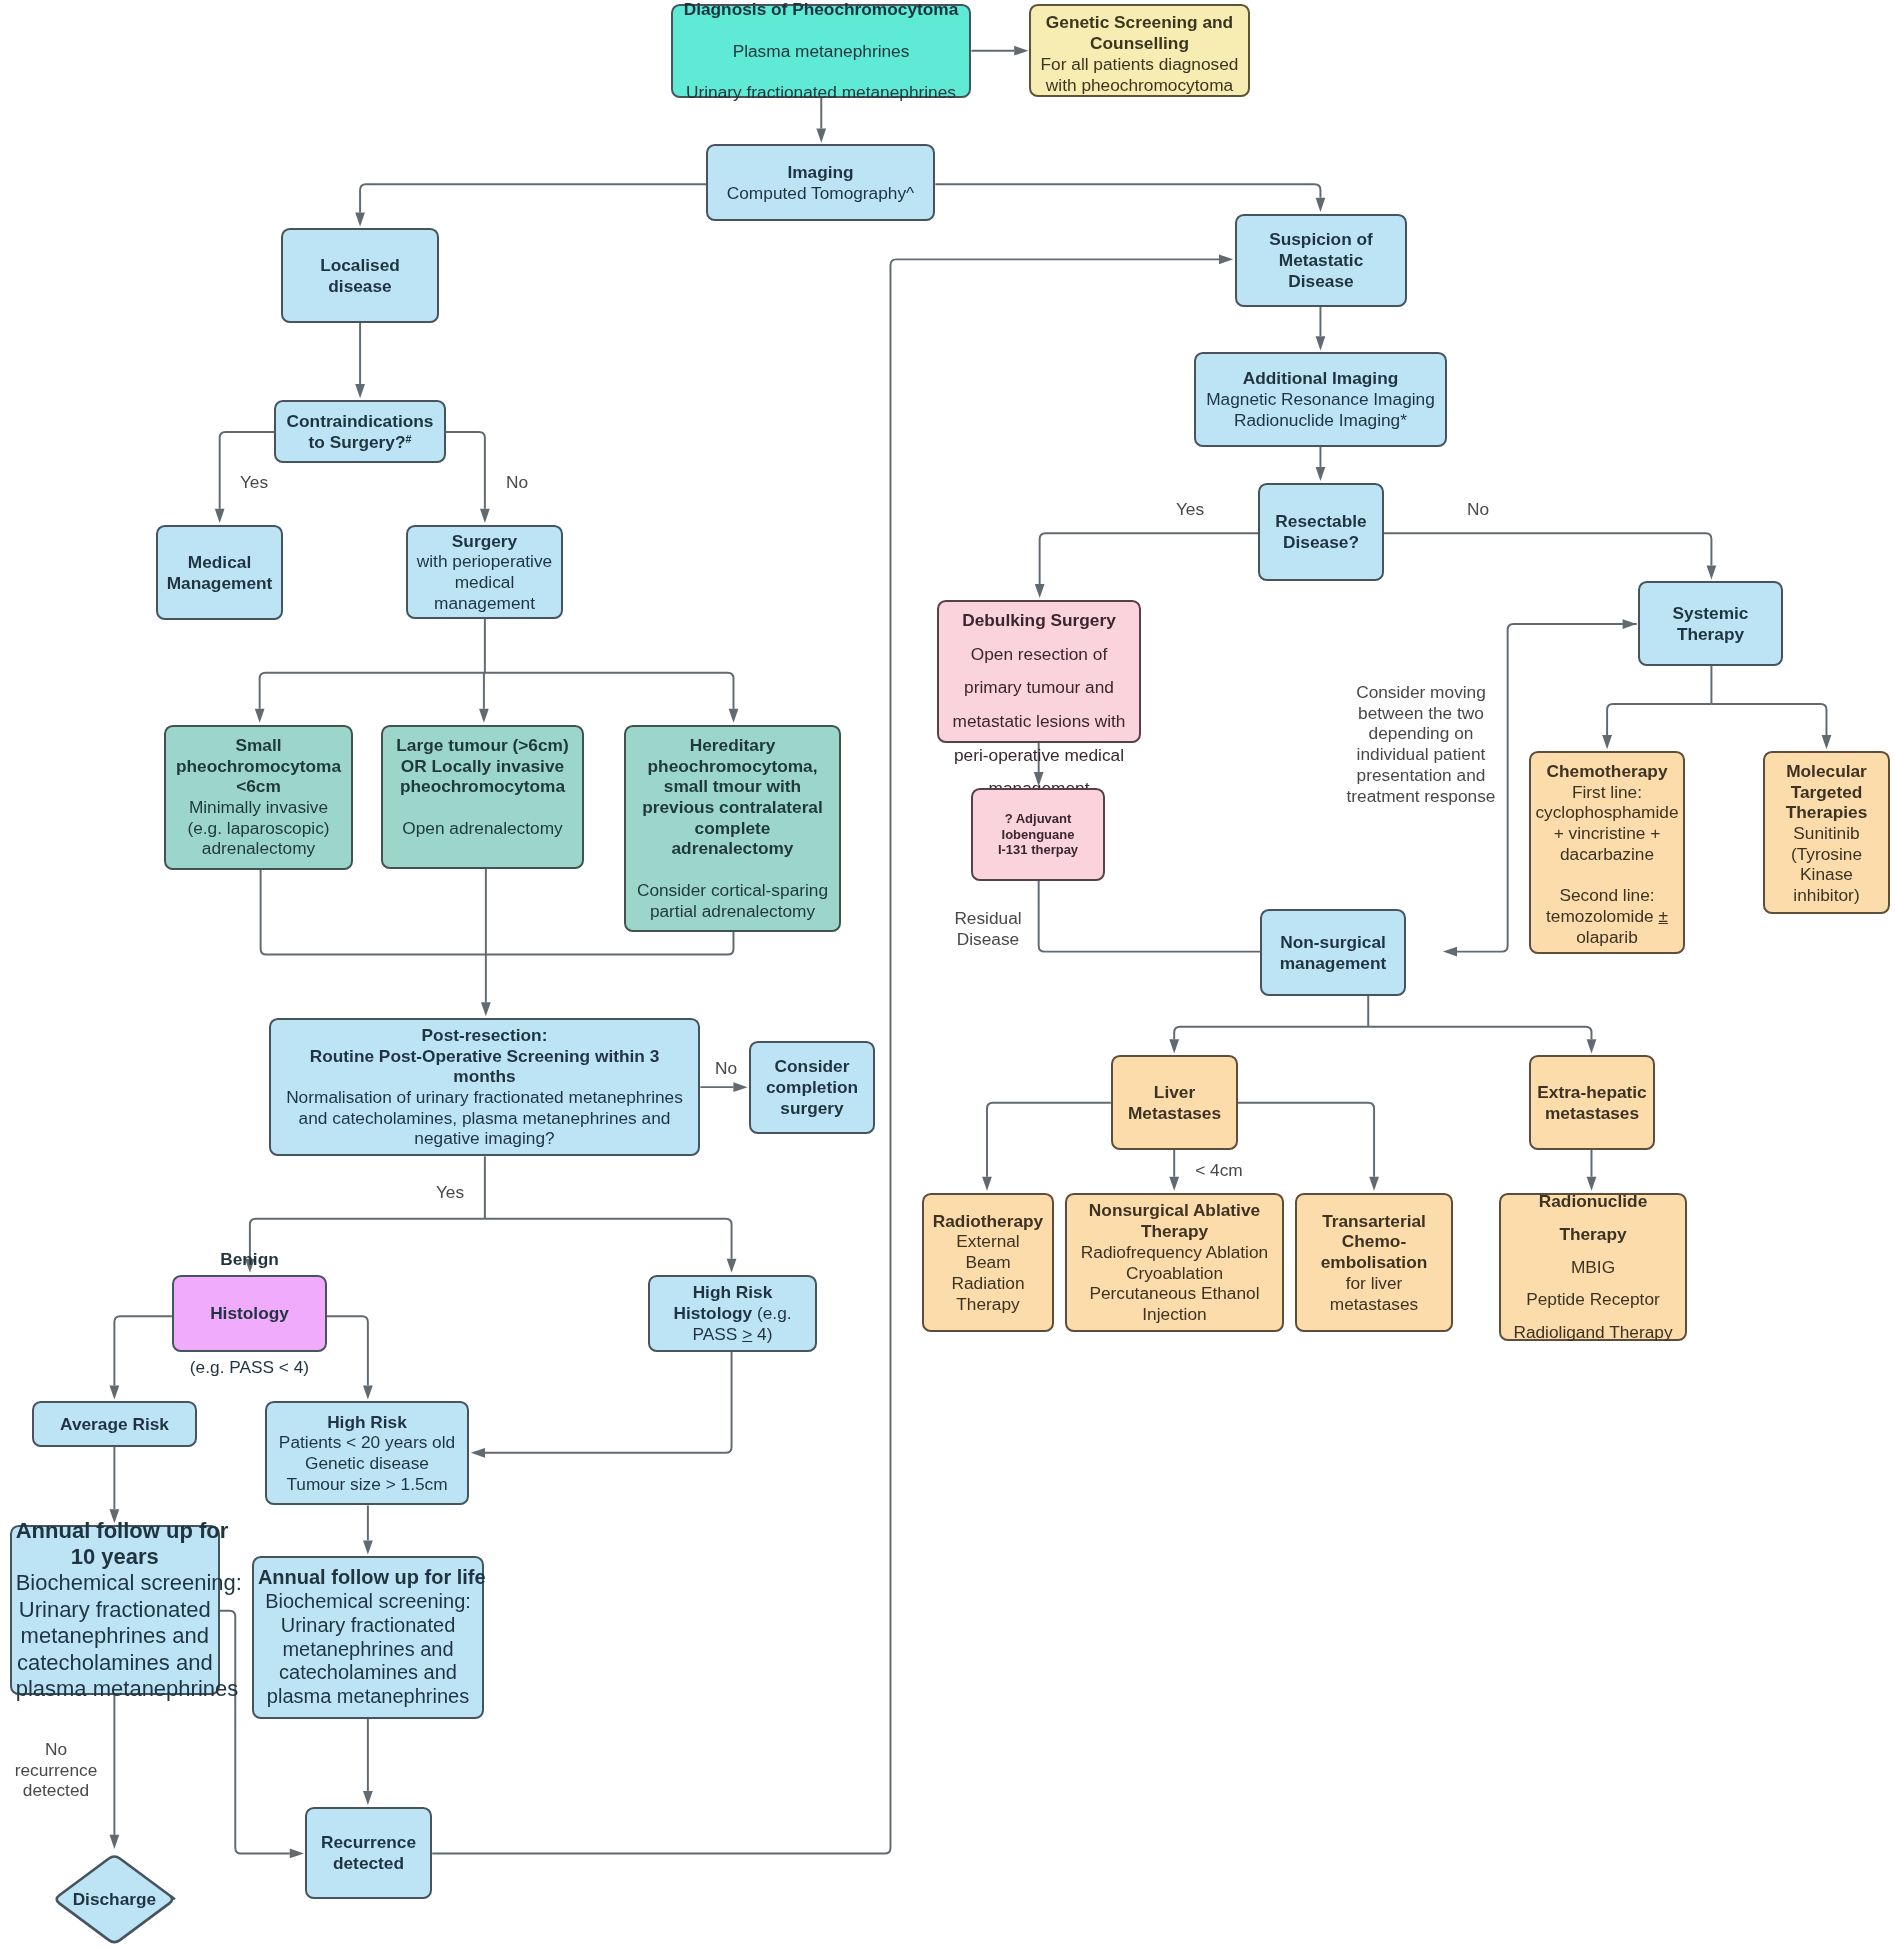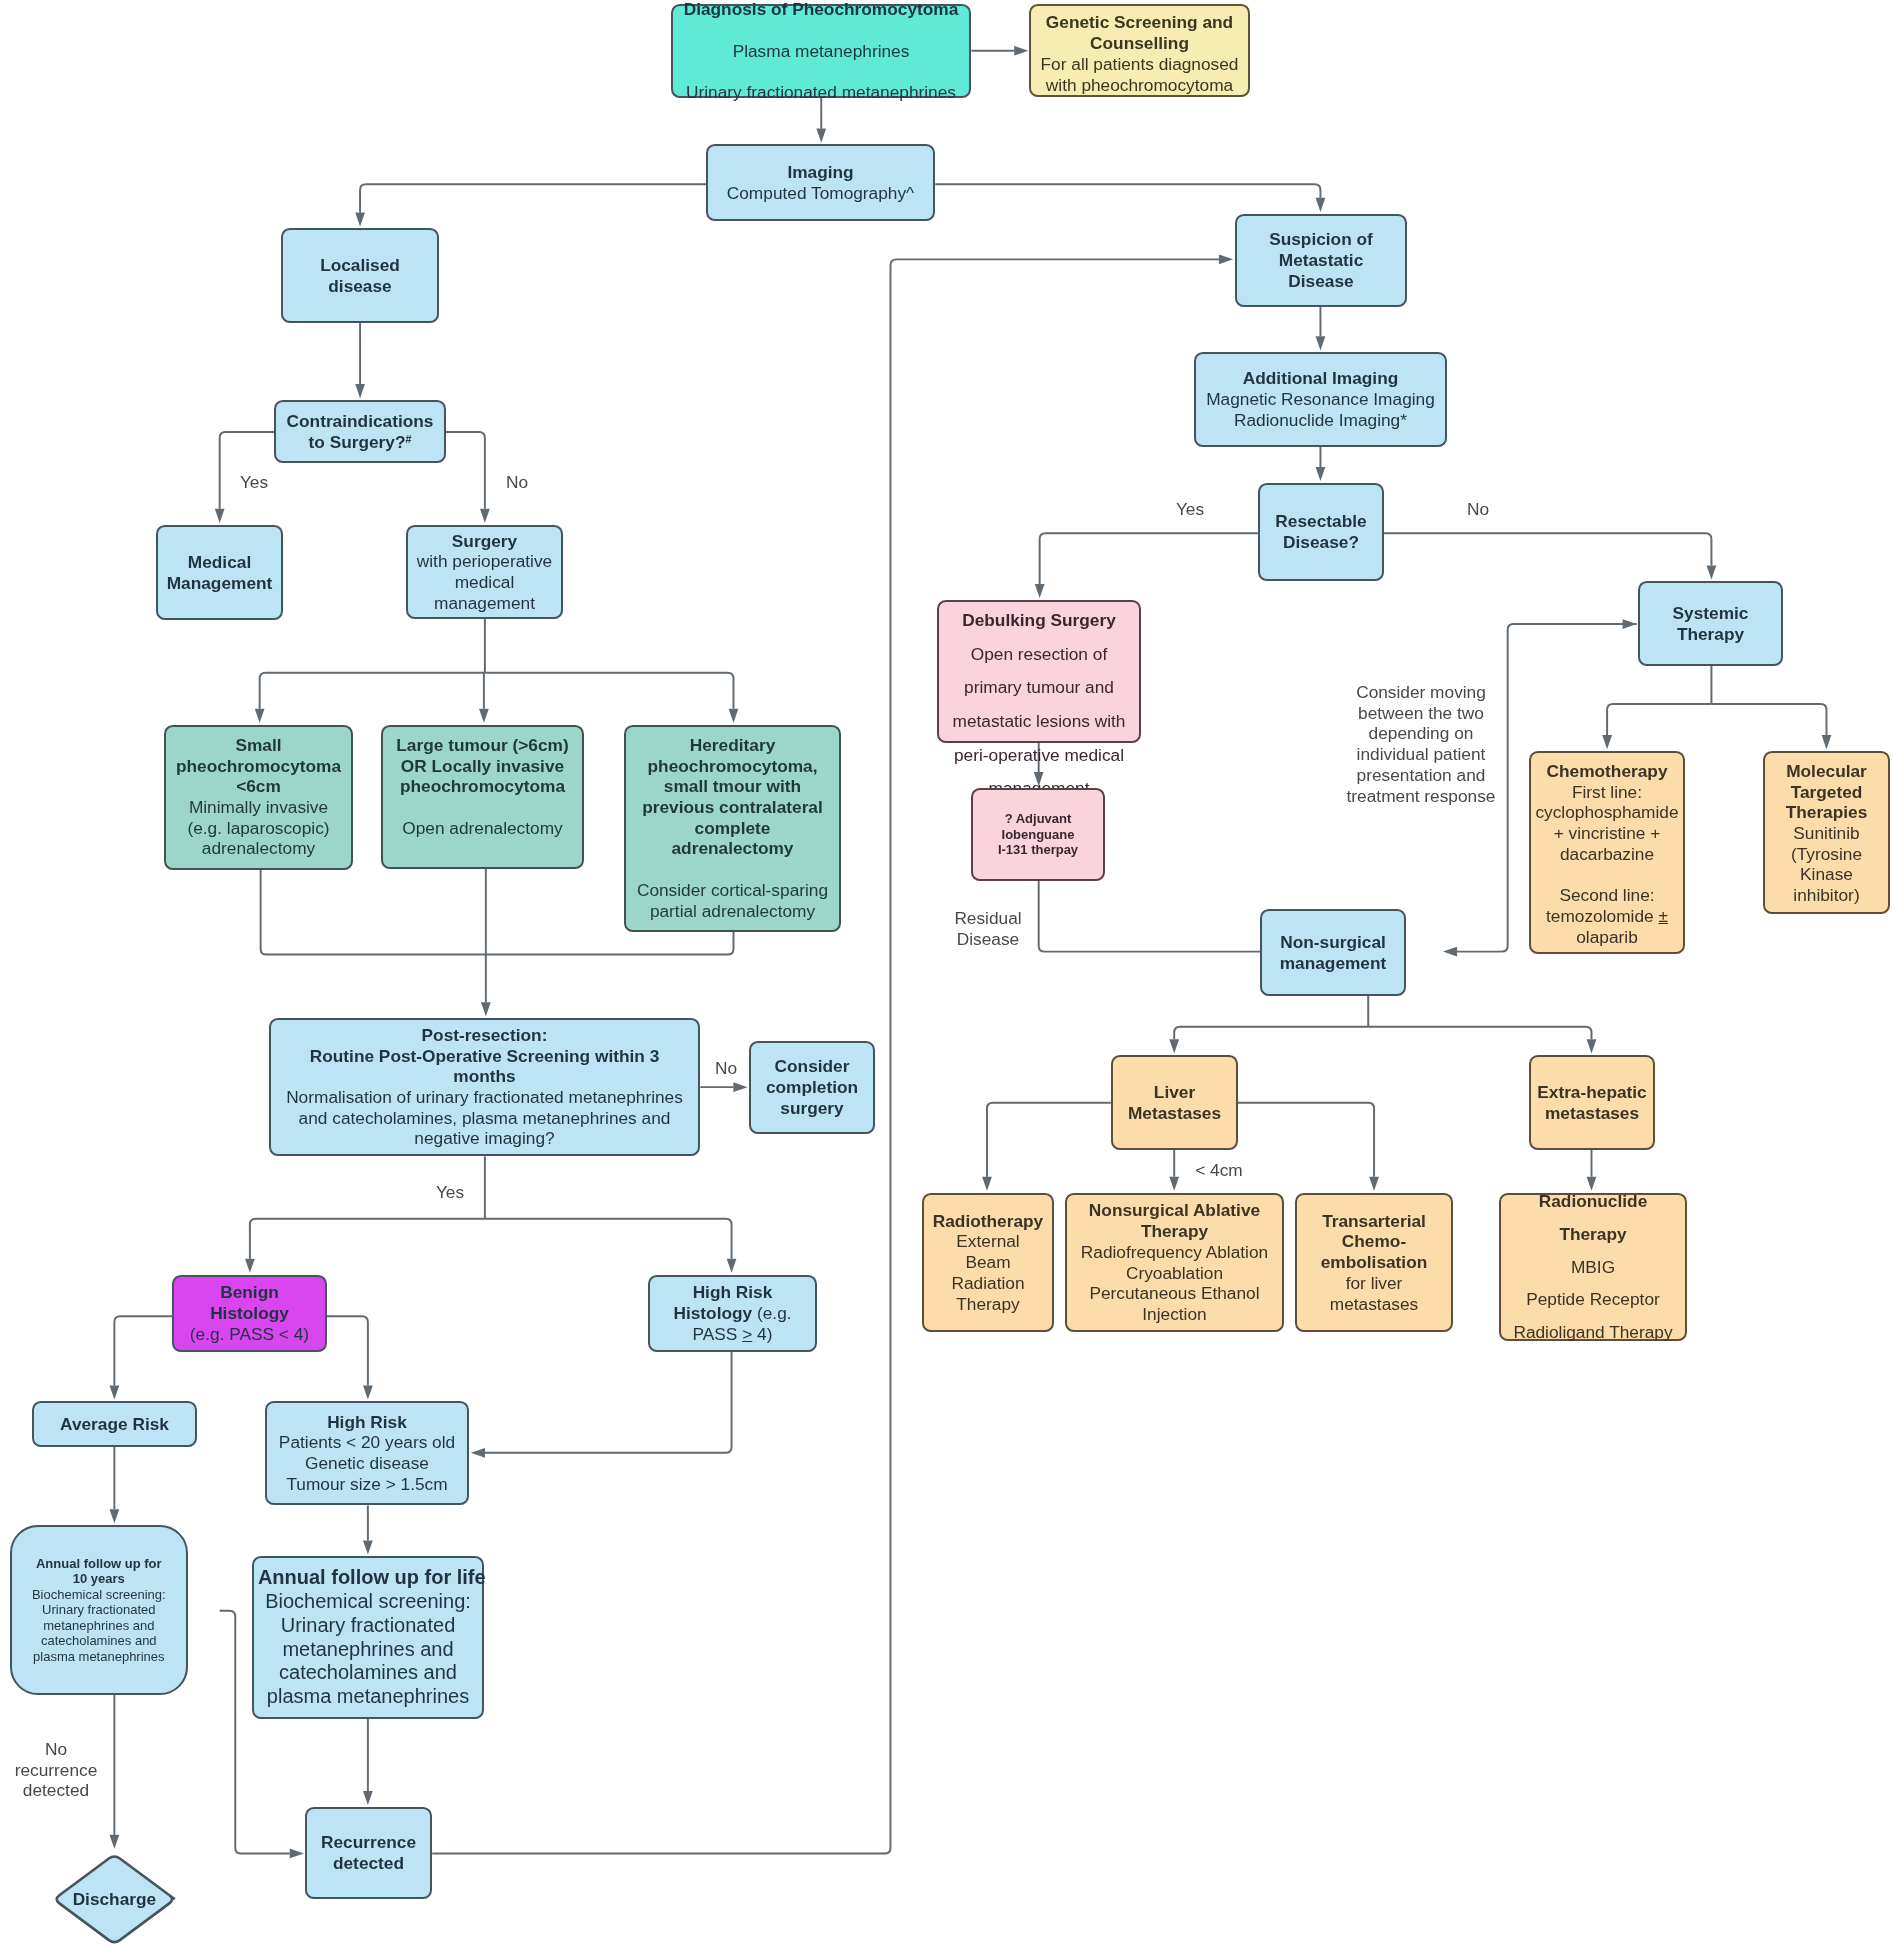--- a/index.html
+++ b/index.html
@@ -268,40 +268,40 @@
         <span class="ln">for liver</span>
         <span class="ln">metastases</span>
       </div>
       <div class="node va-center" style="left: 1499px; top: 1193px; width: 188px; height: 148px; background: rgb(251, 220, 170); border-color: rgb(92, 78, 58); color: rgb(61, 51, 36); font-size: 17.3px; gap: 12px;">
         <span class="ln bold">Radionuclide</span>
         <span class="ln bold">Therapy</span>
         <span class="ln">MBIG</span>
         <span class="ln">Peptide Receptor</span>
         <span class="ln">Radioligand Therapy</span>
       </div>
-      <div class="node va-center" style="left: 172px; top: 1275px; width: 155px; height: 77px; background: #d946ef; border-color: rgb(70, 84, 94); color: rgb(31, 52, 64); font-size: 17.3px;">
+      <div class="node va-center" style="left: 172px; top: 1275px; width: 155px; height: 77px; background: #f0abfc; border-color: rgb(70, 84, 94); color: rgb(31, 52, 64); font-size: 17.3px; gap: 33px;">
         <span class="ln bold">Benign</span>
         <span class="ln bold">Histology</span>
         <span class="ln">(e.g. PASS &lt; 4)</span>
       </div>
       <div class="node va-center" style="left: 648px; top: 1275px; width: 169px; height: 77px; background: rgb(189, 228, 244); border-color: rgb(70, 84, 94); color: rgb(31, 52, 64); font-size: 17.3px;">
         <span class="ln bold">High Risk</span>
         <span class="ln bold">Histology<span style="font-weight: normal;"> (e.g.</span></span>
         <span class="ln">PASS <span style="text-decoration: underline;">&gt;</span><span> 4)</span></span>
       </div>
       <div class="node va-center" style="left: 32px; top: 1401px; width: 165px; height: 46px; background: rgb(189, 228, 244); border-color: rgb(70, 84, 94); color: rgb(31, 52, 64); font-size: 17.3px;">
         <span class="ln bold">Average Risk</span>
       </div>
       <div class="node va-center" style="left: 265px; top: 1401px; width: 204px; height: 104px; background: rgb(189, 228, 244); border-color: rgb(70, 84, 94); color: rgb(31, 52, 64); font-size: 17.3px;">
         <span class="ln bold">High Risk</span>
         <span class="ln">Patients &lt; 20 years old</span>
         <span class="ln">Genetic disease</span>
         <span class="ln">Tumour size &gt; 1.5cm</span>
       </div>
-      <div class="node va-center" style="left: 9.8px; top: 1525px; width: 178px; height: 170px; background: rgb(189, 228, 244); border-color: rgb(70, 84, 94); color: rgb(31, 52, 64); font-size: 13px; border-radius: 28px;">
+      <div class="node va-center" style="left: 9.8px; top: 1525px; width: 210px; height: 170px; background: rgb(189, 228, 244); border-color: rgb(70, 84, 94); color: rgb(31, 52, 64); font-size: 22px;">
         <span class="ln bold">Annual follow up for</span>
         <span class="ln bold">10 years</span>
         <span class="ln">Biochemical screening:</span>
         <span class="ln">Urinary fractionated</span>
         <span class="ln">metanephrines and</span>
         <span class="ln">catecholamines and</span>
         <span class="ln">plasma metanephrines</span>
       </div>
       <div class="node va-center" style="left: 252px; top: 1556px; width: 232px; height: 163px; background: rgb(189, 228, 244); border-color: rgb(70, 84, 94); color: rgb(31, 52, 64); font-size: 20px;">
         <span class="ln bold">Annual follow up for life</span>

